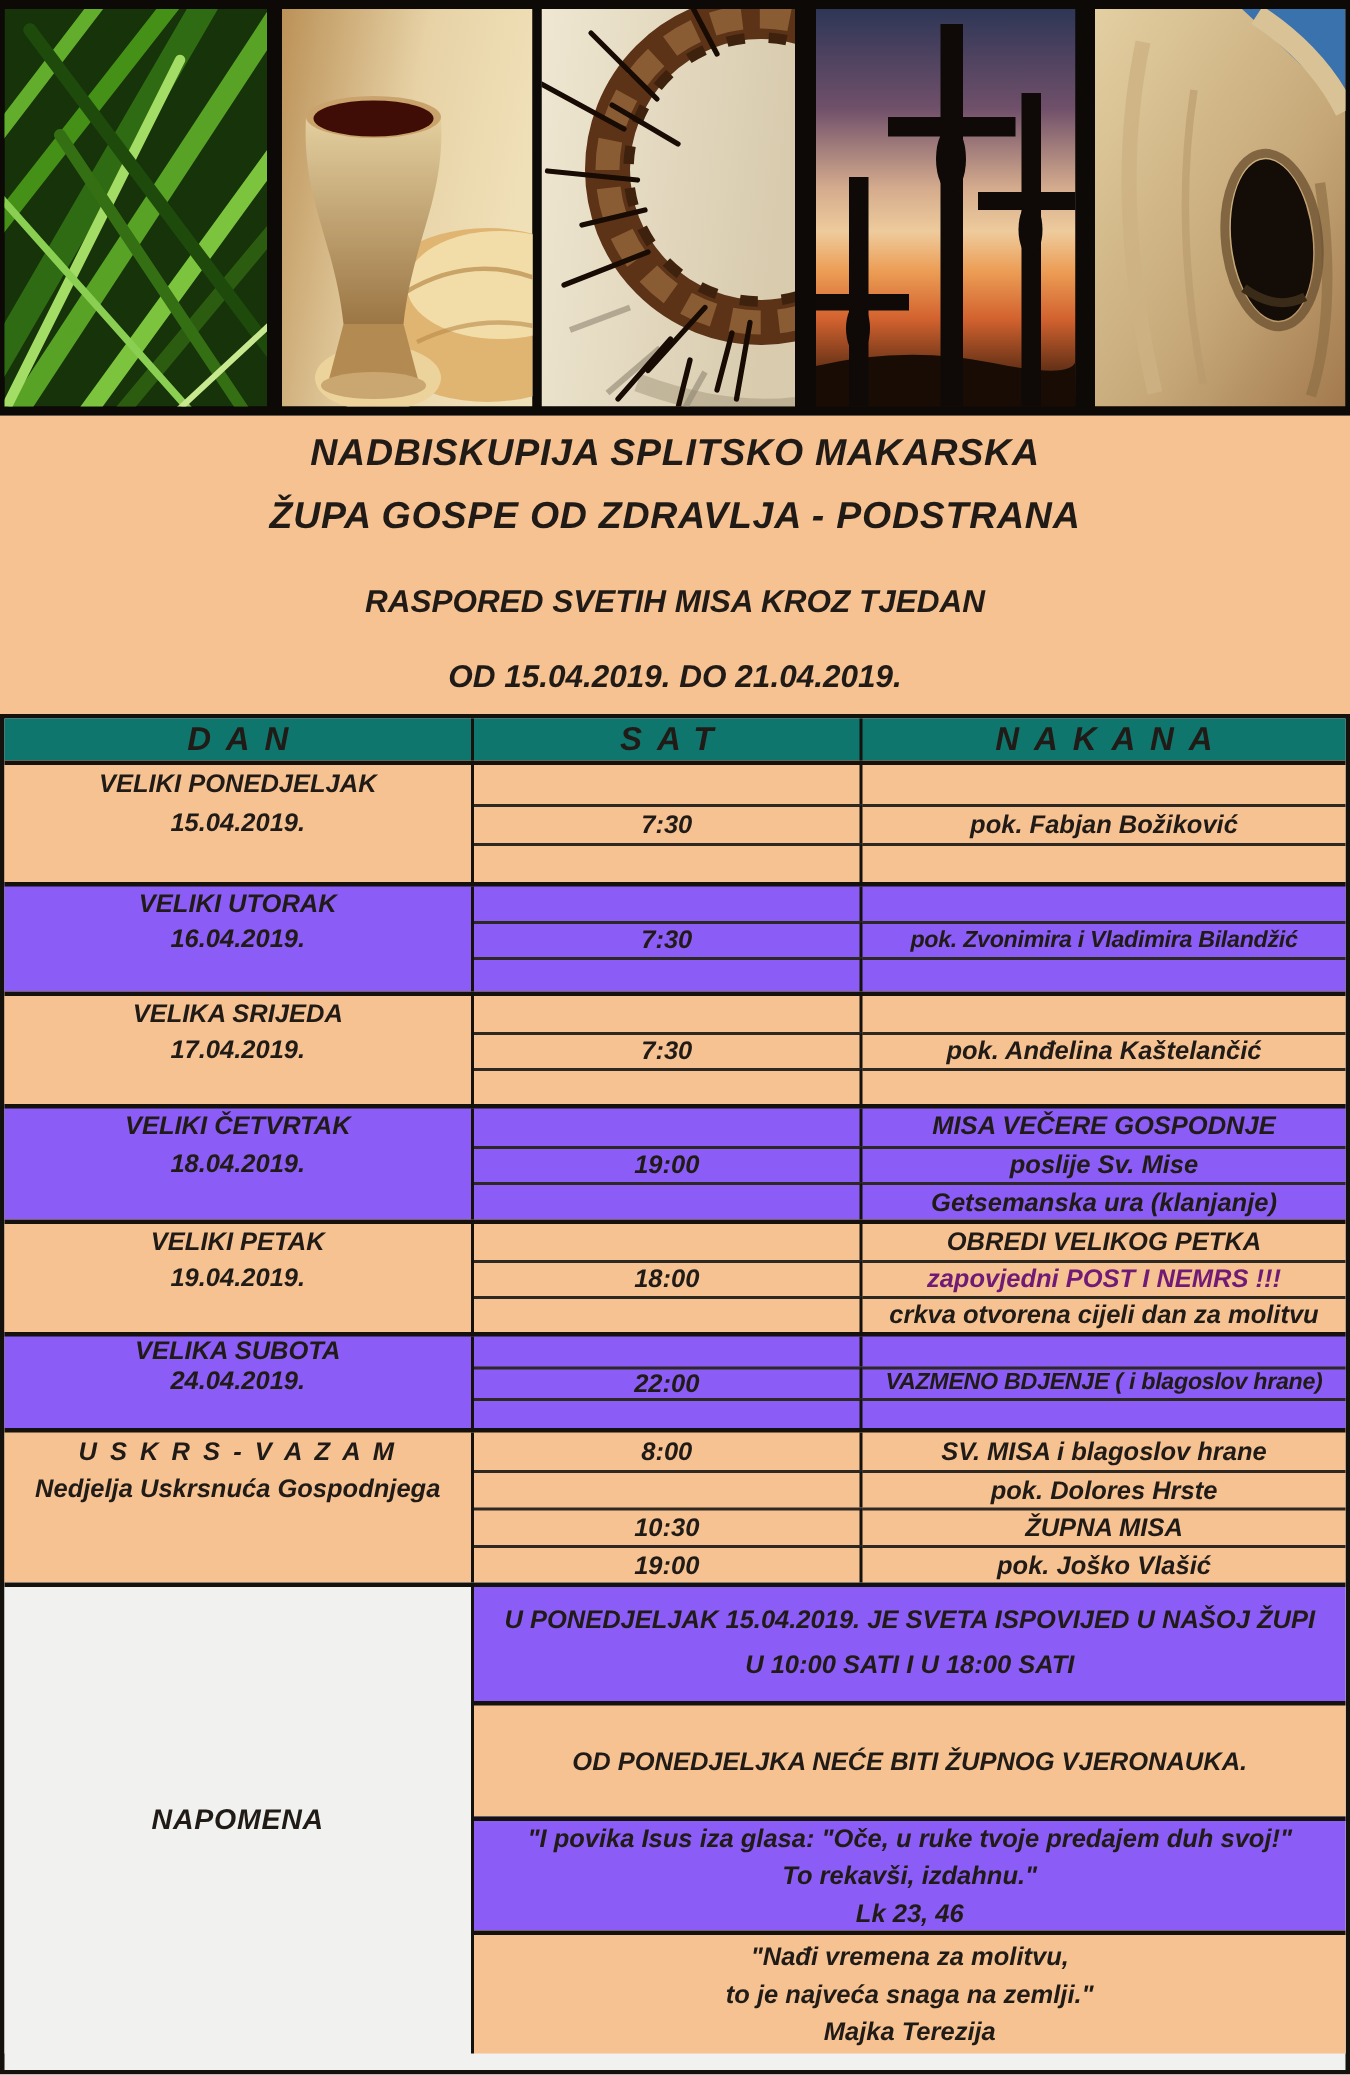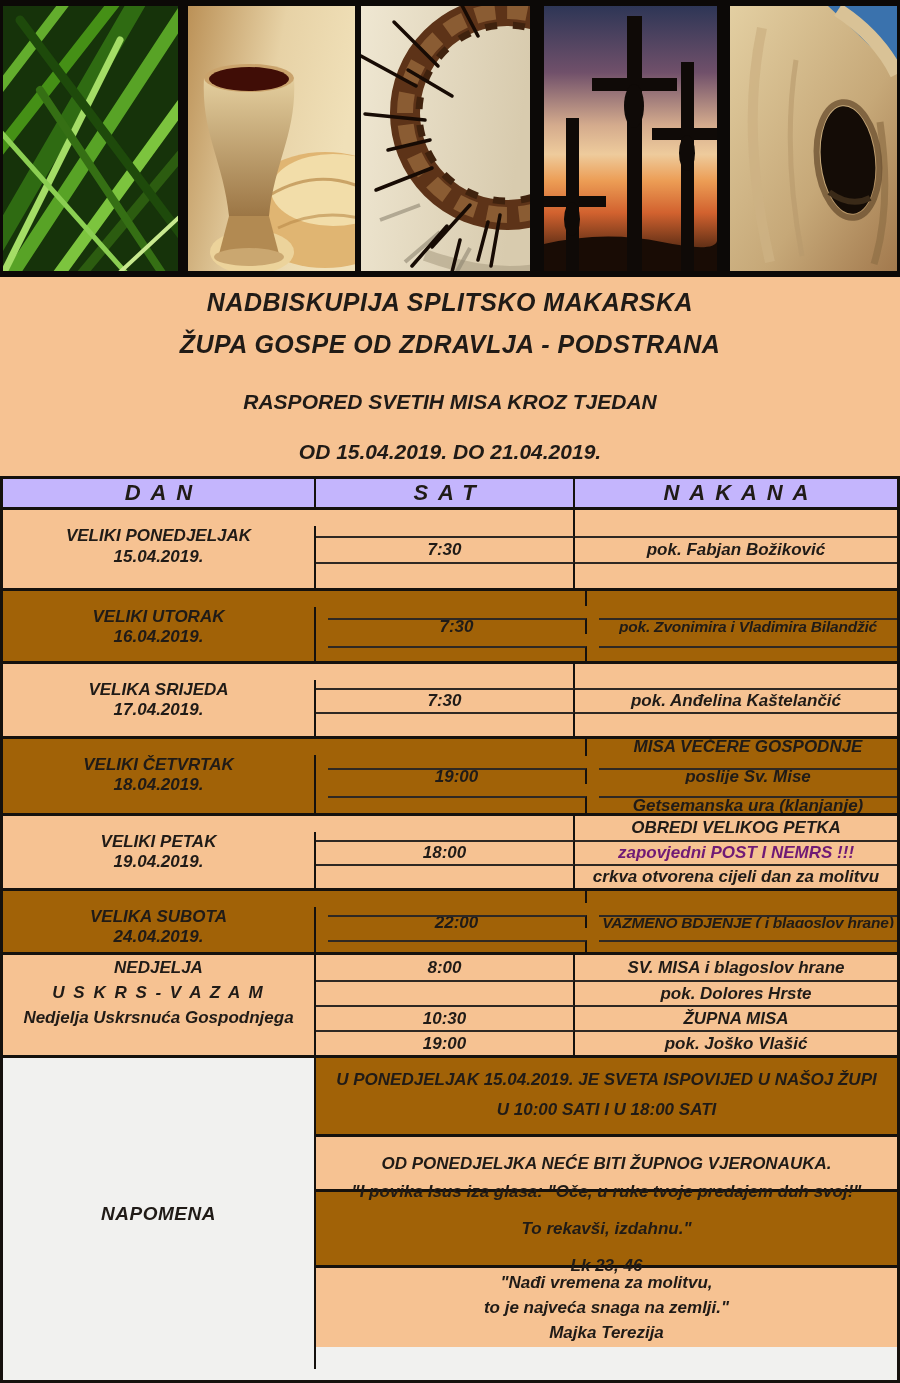--- a/index.html
+++ b/index.html
@@ -24,44 +24,44 @@
   .titleblock .l2 { padding-top:13px; }
   .titleblock .l3 { padding-top:31px; }
   .titleblock .l4 { padding-top:26px; }
 
   
   .sheet {
     position:absolute; left:0; top:476px; width:900px; height:907px;
     border:3px solid #15110d; background:#f1f1ef;
   }
   .thead {
-    height:28px; background:#c4b5fd;
+    height:28px; background:#0f766e;
     display:grid; grid-template-columns:313px 259px 1fr;
   }
   .th {
     display:flex; align-items:center; justify-content:center;
     font-size:22px; letter-spacing:0.45em; text-indent:0.45em;
   }
   .cdiv { border-right:2px solid #15110d; }
 
   .db {
     display:grid; grid-template-columns:313px 259px 1fr;
     border-top:3px solid #15110d;
   }
   .rows3 { grid-template-rows:repeat(3,1fr); }
   .rows4 { grid-template-rows:repeat(4,1fr); }
   .peach { background:#f6c292; }
-  .white { background:#a16207;gap:12px; }
+  .white { background:#8b5cf6; }
 
   .daycell {
     grid-row:1 / -1; grid-column:1;
     border-right:2px solid #15110d;
     display:grid; text-align:center;
   }
-  .rows3 .daycell { grid-template-rows:repeat(3,1fr);margin-top:16px; }
+  .rows3 .daycell { grid-template-rows:repeat(3,1fr); }
   .rows4 .daycell { grid-template-rows:repeat(4,1fr); }
   .dl { display:flex; align-items:center; justify-content:center; font-size:17px; white-space:nowrap; }
   .dl.spread { letter-spacing:2px; }
 
   .sub {
     display:flex; align-items:center; justify-content:center;
     font-size:17px; border-top:2px solid #2e2823; white-space:nowrap; overflow:hidden;
   }
   .db > div:nth-child(2), .db > div:nth-child(3) { border-top:none; }
   .sat { grid-column:2; border-right:2px solid #15110d; }
@@ -77,21 +77,21 @@
   .napoleft {
     border-right:2px solid #15110d;
     display:flex; align-items:center; justify-content:center;
     font-size:19px; letter-spacing:0.5px;
   }
   .nblock { text-align:center; }
   .nblock + .nblock { border-top:3px solid #15110d; }
   .nl { font-size:17px; line-height:25px; white-space:nowrap; }
   .bA { height:76px; padding-top:7px; }
   .bA .nl { line-height:30px; }
-  .bB { height:55px; display:flex; flex-direction:column; justify-content:center; }
+  .bB { height:77px; display:flex; flex-direction:column; justify-content:center; }
   .bC { height:76px; display:flex; flex-direction:column; justify-content:center; }
   .bD { height:82px; display:flex; flex-direction:column; justify-content:center; }
 </style>
 </head>
 <body>
 
 <div class="banner">
   <svg width="900" height="277" viewBox="0 0 900 277">
     <defs>
       <clipPath id="c1">
@@ -326,21 +326,20 @@
     <div class="sub sat"></div>
     <div class="sub nak"></div>
     <div class="sub sat">22:00</div>
     <div class="sub nak tight">VAZMENO BDJENJE ( i blagoslov hrane)</div>
     <div class="sub sat"></div>
     <div class="sub nak"></div>
   </div>
 
   <div class="db rows4 peach" style="height:103px">
     <div class="daycell">
-      <div class="dl">NEDJELJA</div>
       <div class="dl spread">U S K R S - V A Z A M</div>
       <div class="dl">Nedjelja Uskrsnuća Gospodnjega</div>
     </div>
     <div class="sub sat">8:00</div>
     <div class="sub nak">SV. MISA i blagoslov hrane</div>
     <div class="sub sat"></div>
     <div class="sub nak">pok. Dolores Hrste</div>
     <div class="sub sat">10:30</div>
     <div class="sub nak">ŽUPNA MISA</div>
     <div class="sub sat">19:00</div>

